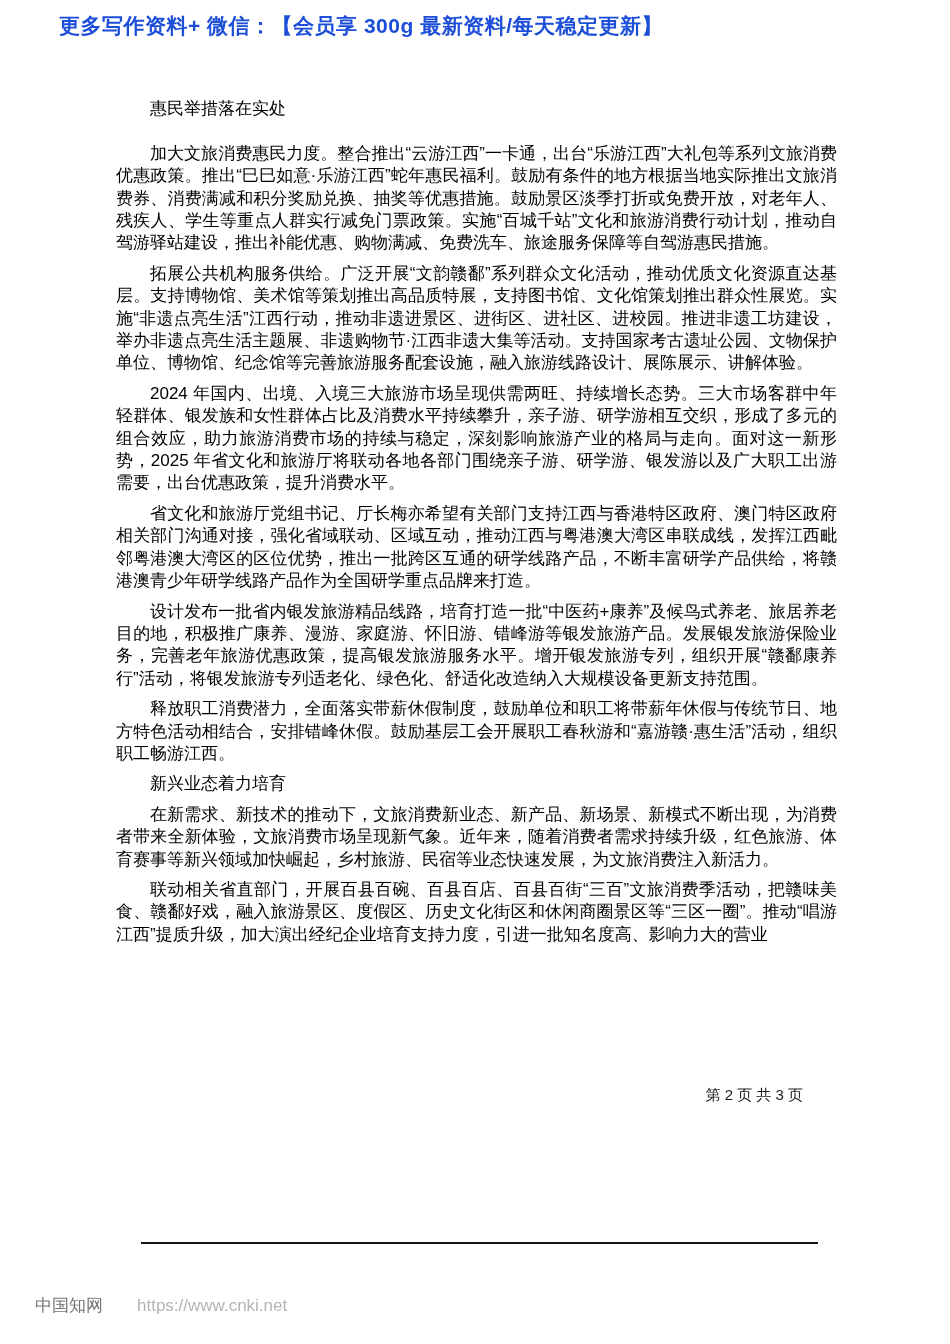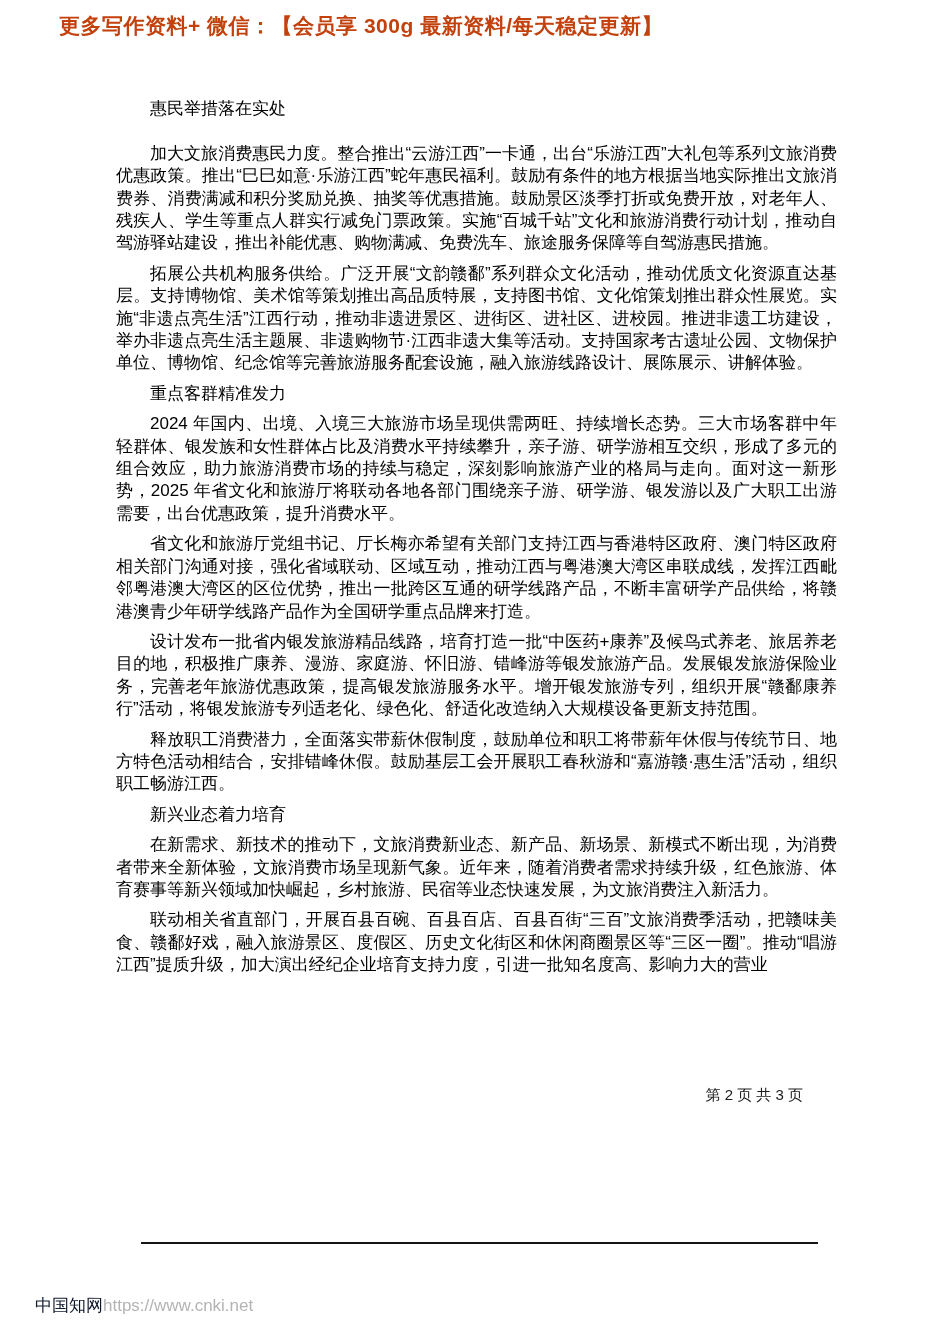--- a/index.html
+++ b/index.html
@@ -13,21 +13,21 @@
     position: relative;
     overflow: hidden;
     font-family: "Liberation Sans", "DejaVu Sans", sans-serif;
   }
   .promo-banner {
     position: absolute;
     left: 59px;
     top: 12px;
     font-size: 21px;
     font-weight: bold;
-    color: #c2410c;
+    color: #1d4ed8;
     white-space: nowrap;
     letter-spacing: 0.5px;
   }
   .doc-content {
     position: absolute;
     left: 108px;
     top: 90px;
     width: 737px;
     font-size: 17px;
     line-height: 22.4px;
@@ -63,36 +63,36 @@
     background: #151515;
   }
   .site-footer {
     position: absolute;
     left: 35px;
     top: 1294px;
     font-size: 17px;
     white-space: nowrap;
   }
   .site-name {
-    color: #0f172a;
+    color: #737373;
+    margin-right: 34px;
   }
   .site-url {
     color: #b4b4b4;
   }
 </style>
 </head>
 <body>
 
 <div class="promo-banner">更多写作资料+ 微信：【会员享 300g 最新资料/每天稳定更新】</div>
 
 <div class="doc-content" id="doc-content">
     <p class="doc-title">惠民举措落在实处</p>
     <p class="doc-paragraph">加大文旅消费惠民力度。整合推出“云游江西”一卡通，出台“乐游江西”大礼包等系列文旅消费优惠政策。推出“巳巳如意·乐游江西”蛇年惠民福利。鼓励有条件的地方根据当地实际推出文旅消费券、消费满减和积分奖励兑换、抽奖等优惠措施。鼓励景区淡季打折或免费开放，对老年人、残疾人、学生等重点人群实行减免门票政策。实施“百城千站”文化和旅游消费行动计划，推动自驾游驿站建设，推出补能优惠、购物满减、免费洗车、旅途服务保障等自驾游惠民措施。</p>
     <p class="doc-paragraph">拓展公共机构服务供给。广泛开展“文韵赣鄱”系列群众文化活动，推动优质文化资源直达基层。支持博物馆、美术馆等策划推出高品质特展，支持图书馆、文化馆策划推出群众性展览。实施“非遗点亮生活”江西行动，推动非遗进景区、进街区、进社区、进校园。推进非遗工坊建设，举办非遗点亮生活主题展、非遗购物节·江西非遗大集等活动。支持国家考古遗址公园、文物保护单位、博物馆、纪念馆等完善旅游服务配套设施，融入旅游线路设计、展陈展示、讲解体验。</p>
-    <p class="doc-heading">重点客群精准发力</p>
     <p class="doc-paragraph">2024 年国内、出境、入境三大旅游市场呈现供需两旺、持续增长态势。三大市场客群中年轻群体、银发族和女性群体占比及消费水平持续攀升，亲子游、研学游相互交织，形成了多元的组合效应，助力旅游消费市场的持续与稳定，深刻影响旅游产业的格局与走向。面对这一新形势，2025 年省文化和旅游厅将联动各地各部门围绕亲子游、研学游、银发游以及广大职工出游需要，出台优惠政策，提升消费水平。</p>
     <p class="doc-paragraph">省文化和旅游厅党组书记、厅长梅亦希望有关部门支持江西与香港特区政府、澳门特区政府相关部门沟通对接，强化省域联动、区域互动，推动江西与粤港澳大湾区串联成线，发挥江西毗邻粤港澳大湾区的区位优势，推出一批跨区互通的研学线路产品，不断丰富研学产品供给，将赣港澳青少年研学线路产品作为全国研学重点品牌来打造。</p>
     <p class="doc-paragraph">设计发布一批省内银发旅游精品线路，培育打造一批“中医药+康养”及候鸟式养老、旅居养老目的地，积极推广康养、漫游、家庭游、怀旧游、错峰游等银发旅游产品。发展银发旅游保险业务，完善老年旅游优惠政策，提高银发旅游服务水平。增开银发旅游专列，组织开展“赣鄱康养行”活动，将银发旅游专列适老化、绿色化、舒适化改造纳入大规模设备更新支持范围。</p>
     <p class="doc-paragraph">释放职工消费潜力，全面落实带薪休假制度，鼓励单位和职工将带薪年休假与传统节日、地方特色活动相结合，安排错峰休假。鼓励基层工会开展职工春秋游和“嘉游赣·惠生活”活动，组织职工畅游江西。</p>
     <p class="doc-heading">新兴业态着力培育</p>
     <p class="doc-paragraph">在新需求、新技术的推动下，文旅消费新业态、新产品、新场景、新模式不断出现，为消费者带来全新体验，文旅消费市场呈现新气象。近年来，随着消费者需求持续升级，红色旅游、体育赛事等新兴领域加快崛起，乡村旅游、民宿等业态快速发展，为文旅消费注入新活力。</p>
     <p class="doc-paragraph">联动相关省直部门，开展百县百碗、百县百店、百县百街“三百”文旅消费季活动，把赣味美食、赣鄱好戏，融入旅游景区、度假区、历史文化街区和休闲商圈景区等“三区一圈”。推动“唱游江西”提质升级，加大演出经纪企业培育支持力度，引进一批知名度高、影响力大的营业</p>
   </div>
 
 <div class="page-number">第 2 页 共 3 页</div>

